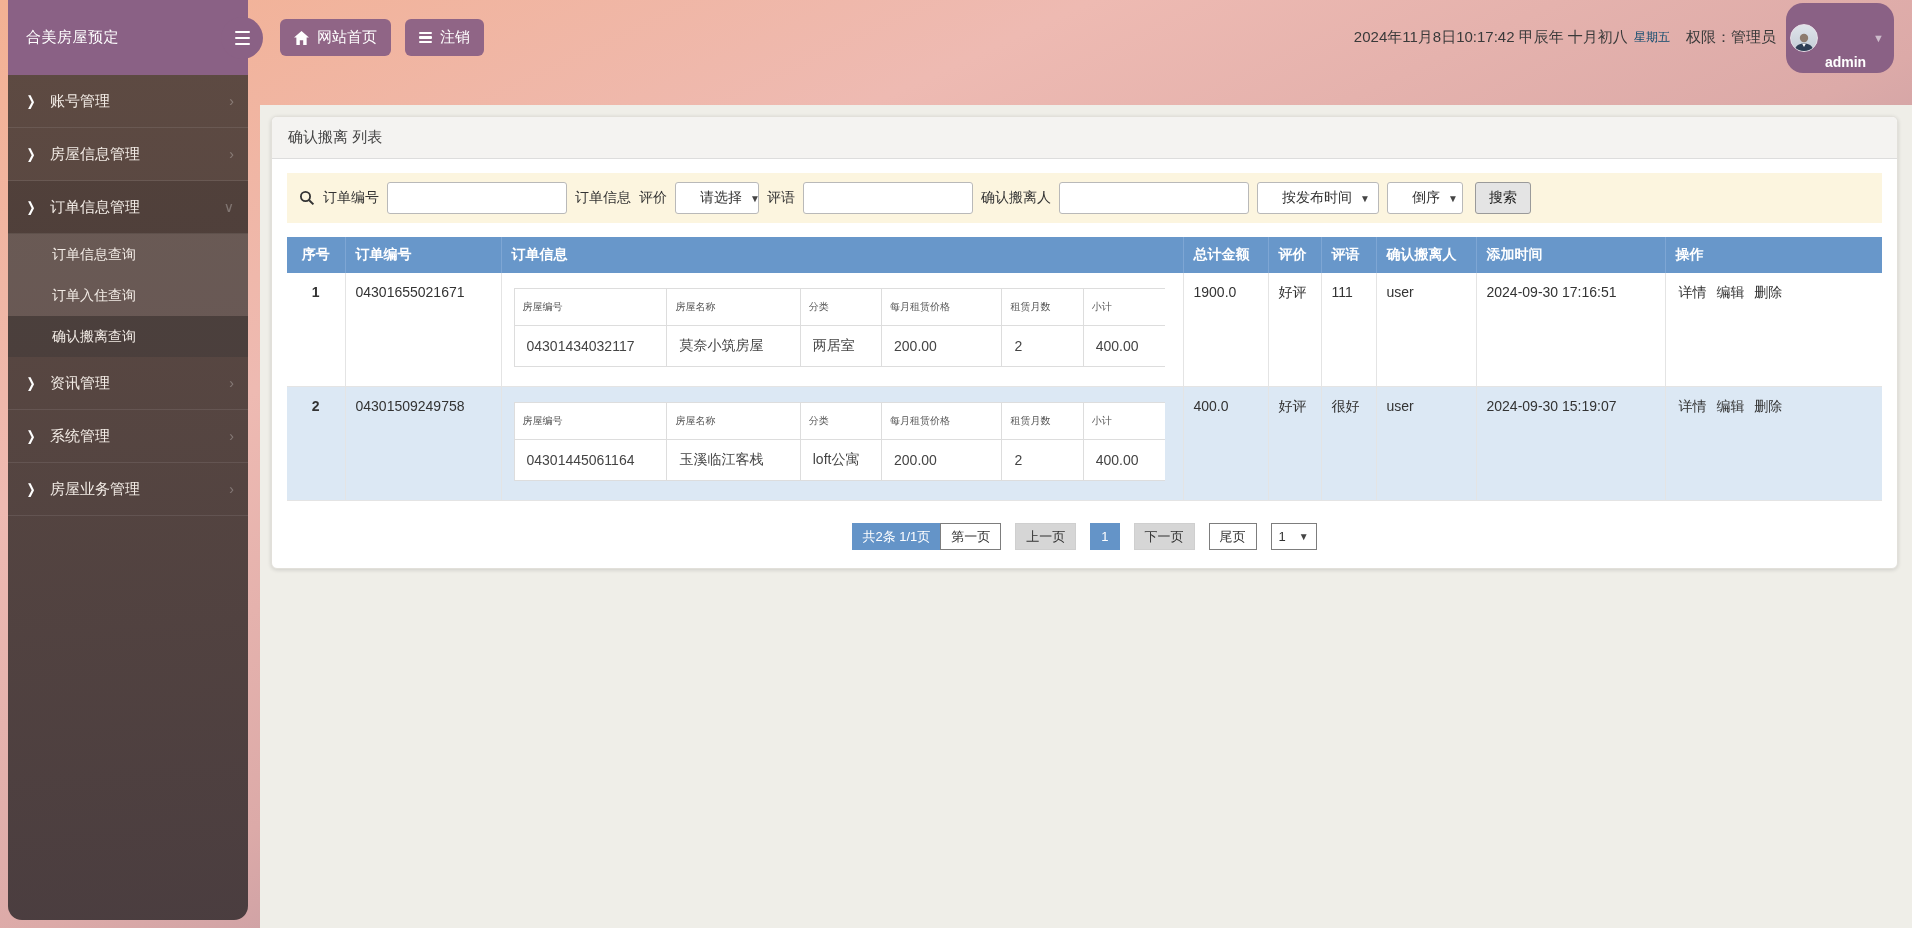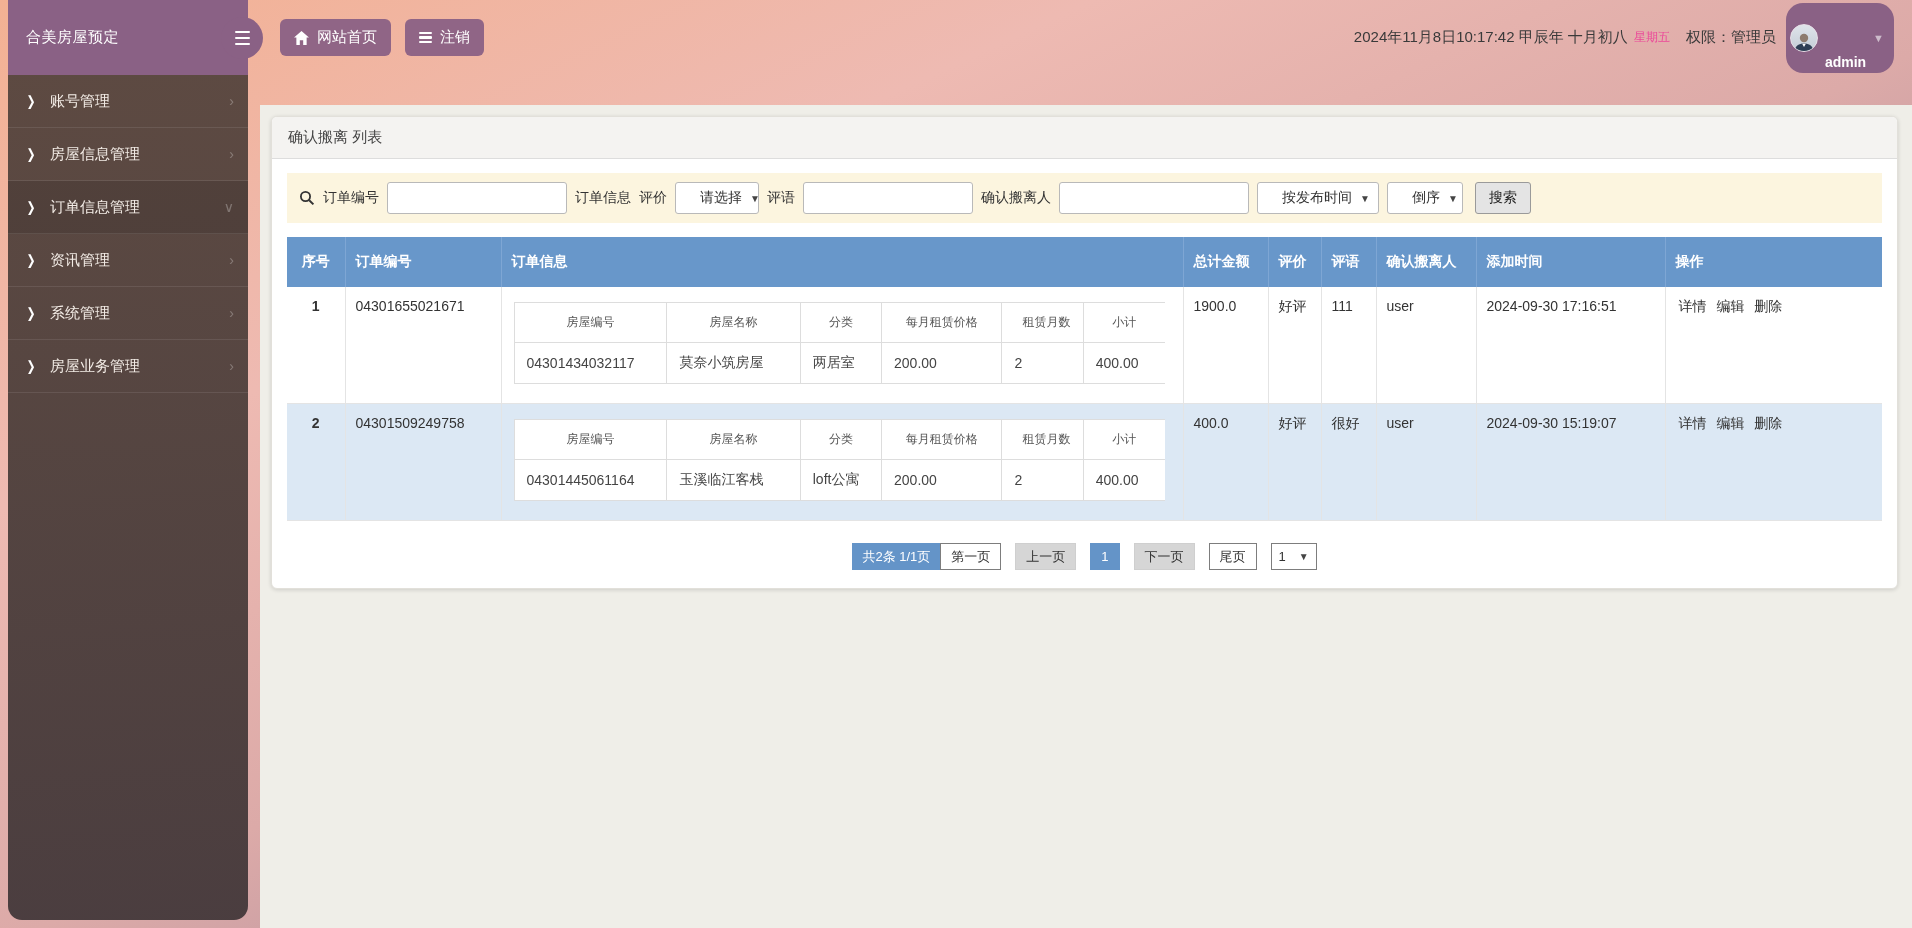--- a/index.html
+++ b/index.html
@@ -28,21 +28,21 @@
   .submenu-item.active { background:rgba(0,0,0,.28); }
 
   
   .topbar { position:absolute; left:240px; right:0; top:0; height:75px; display:flex; align-items:center; padding:0 18px 0 40px; z-index:4; }
   .top-btn { display:inline-flex; align-items:center; gap:8px; background:rgba(138,97,133,.95); color:#fff;
     font-size:15px; border-radius:6px; padding:9px 14px; margin-right:14px; cursor:pointer; }
   .top-btn svg { display:block; }
   .top-btn .bars { display:flex; flex-direction:column; gap:2.6px; }
   .top-btn .bars i { display:block; width:13px; height:2.2px; background:#fff; border-radius:1px; }
   .top-right { margin-left:auto; display:flex; align-items:center; gap:10px; color:#3a3a3a; font-size:15px; }
-  .weekday { font-size:12px; color:#ec4899; margin-left:-4px; }
+  .weekday { font-size:12px; color:#0c4a6e; margin-left:-4px; }
   .role { margin-left:6px; }
   .admin-chip { display:flex; align-items:center; gap:7px; background:#8a6185; border-radius:17px; padding:3px 10px 3px 4px; cursor:pointer; }
   .avatar { width:28px; height:28px; border-radius:50%; background:linear-gradient(180deg,#dfe4ea 0%,#c3ccd6 100%); display:flex; align-items:flex-end; justify-content:center; overflow:hidden; border:1px solid #e8e0e8; }
   .admin-chip .uname { color:#fff; font-weight:bold; font-size:14px;margin-top:48px; }
   .admin-chip .dd { color:#cdbccb; font-size:11px; }
 
   
   .wrapper { position:absolute; left:260px; top:105px; right:0; bottom:0; background:#efeee8; padding:11px 14px 0 11px; }
   .card { background:#fff; border:1px solid #e2e0da; border-radius:6px; box-shadow:0 1px 4px rgba(0,0,0,.14); overflow:hidden; }
   .card-header { background:#f4f3f1; border-bottom:1px solid #ddd; padding:11px 16px; color:#444; font-size:15px; }
@@ -56,35 +56,35 @@
   .sel { display:inline-flex; align-items:center; justify-content:space-between; gap:8px; background:#fff;
     border:1px solid #b9b9b9; border-radius:3px; height:32px; padding:0 24px; font-size:14px; cursor:pointer; white-space:nowrap; }
   .sel-rating { width:84px; } .sel-sortfield { width:122px; } .sel-sortorder { width:76px; }
   .sel .chev { color:#444; font-size:10px; }
   .btn-search { height:32px; padding:0 13px; background:#e4e4e4; border:1px solid #9a9a9a; border-radius:3px; font-size:14px; color:#222; cursor:pointer; margin-left:4px; }
   .search-ico { display:flex; align-items:center; }
 
   
   table.main { width:100%; border-collapse:collapse; table-layout:fixed; margin-top:14px; }
   table.main th { background:#6897ca; color:#fff; font-weight:bold; font-size:14px; text-align:left;
-    padding:16px 10px; border-right:1px solid #7ea6d4; white-space:nowrap; }
+    padding:9px 10px; border-right:1px solid #7ea6d4; white-space:nowrap; }
   table.main th:last-child { border-right:none; }
   table.main th.c, table.main td.c { text-align:center; }
   table.main td { vertical-align:top; padding:11px 10px; font-size:14px; color:#333;
     border-right:1px solid #e4e4e4; border-bottom:1px solid #e4e4e4; }
   table.main td:last-child { border-right:none; }
   tr.row-alt td { background:#dce8f4; }
   td.cell-index { font-weight:bold; }
   .actions { text-align:left; white-space:nowrap; }
   .actions span { cursor:pointer; margin:0 3px; }
 
   
   table.sub { width:98.5%; border-collapse:collapse; table-layout:fixed; background:#fff; margin:4px 0 8px 2px; }
-  table.sub th { font-weight:normal; color:#555; text-align:center; background:#fff;
-    padding:11px 20px; border:1px solid #ddd; font-size:12px; }
+  table.sub th { font-weight:normal; color:#555; text-align:left; background:#fff;
+    padding:11px 8px; border:1px solid #ddd; font-size:10px; }
   table.sub td { padding:11px 12px; border:1px solid #ddd; color:#444; font-size:14px; background:#fff; vertical-align:middle; }
 
   
   .pager { display:flex; align-items:center; justify-content:center; margin-top:22px; font-size:13px; }
   .pg { height:27px; display:inline-flex; align-items:center; padding:0 10px; }
   .pg-summary { background:#6494c8; color:#fff; }
   .pg-first, .pg-last { background:#fff; border:1px solid #7d7d7d; cursor:pointer; margin-right:14px; }
   .pg-first { margin-right:14px; }
   .pg-btn-gray { background:#d6d6d6; border:1px solid #cfcfcf; color:#333; cursor:pointer; margin-right:14px; }
   .pg-cur { background:#6494c8; color:#fff; margin-right:14px; padding:0 11px; }
@@ -105,20 +105,31 @@
     </div>
     <div class="menu-item">
       <span class="arr">❯</span>
       <span>房屋信息管理</span>
       <span class="far">›</span>
     </div>
     <div class="menu-item open">
       <span class="arr">❯</span>
       <span>订单信息管理</span>
       <span class="far">∨</span>
+    </div>
+    <div class="submenu">
+      <div class="submenu-item">
+        <span>订单信息查询</span>
+      </div>
+      <div class="submenu-item">
+        <span>订单入住查询</span>
+      </div>
+      <div class="submenu-item active">
+        <span>确认搬离查询</span>
+      </div>
     </div>
     <div class="menu-item">
       <span class="arr">❯</span>
       <span>资讯管理</span>
       <span class="far">›</span>
     </div>
     <div class="menu-item">
       <span class="arr">❯</span>
       <span>系统管理</span>
       <span class="far">›</span>

